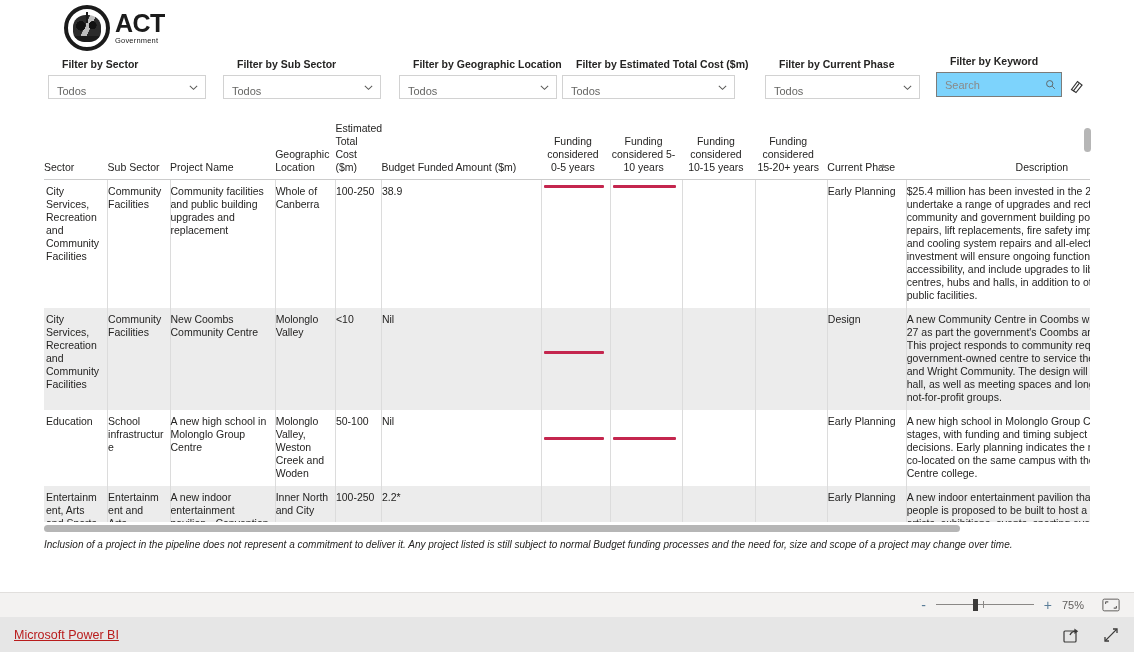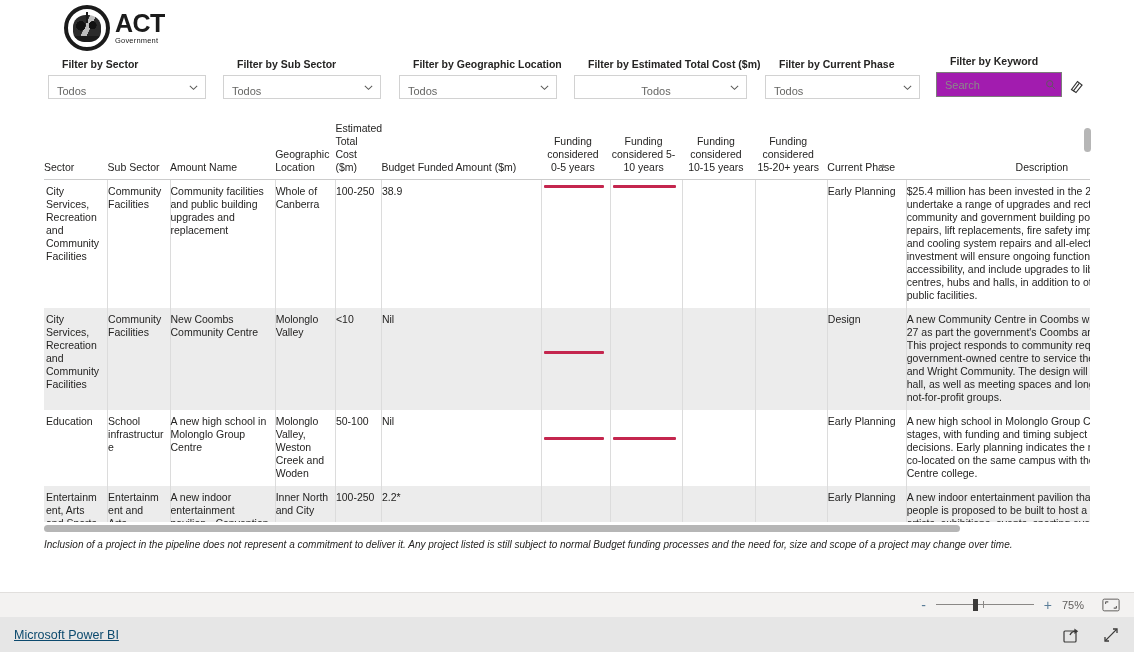--- a/index.html
+++ b/index.html
@@ -94,21 +94,21 @@
     padding: 0 6px 0 8px;
     font-size: 11px; color: #666664;
   }
   .slicer-value { flex: 1 1 auto; white-space: nowrap; overflow: hidden; margin-top: 8px; }
   .chev {
     width: 11px; height: 11px; flex: 0 0 auto; color: #5a5a58;
   }
   .search-box {
     height: 25px;
     border: 1px solid #7c7c7a;
-    background: #a21caf;
+    background: #7dd3fc;
     display: flex; align-items: center;
     padding: 0 5px 0 8px;
     font-size: 11px; color: #8a8a88;
   }
   .search-box input {
     border: 0; outline: 0; flex: 1 1 auto;
     font-family: "Liberation Sans", sans-serif;
     font-size: 11px; color: #55555x; background: transparent;
     padding: 0; min-width: 0;
   }
@@ -243,21 +243,21 @@
   #fitpage-btn { width: 18px; height: 14px; color: #605e5c; }
 
   #footer {
     position: absolute; left: 0; top: 617px;
     width: 1134px; height: 35px;
     background: #e6e6e6;
     display: flex; align-items: center;
     padding: 0 14px;
   }
   #pbi-link {
-    font-size: 12.5px; color: #0c4a6e; text-decoration: underline;
+    font-size: 12.5px; color: #b91c1c; text-decoration: underline;
     margin-left: 0px;
   }
   #footer-right {
     margin-left: auto; display: flex; align-items: center; gap: 22px;
   }
   .f-icon { width: 18px; height: 18px; color: #3b3a39; }
 </style>
 </head>
 <body>
 
@@ -297,21 +297,21 @@
     <div class="slicer" style="left:399px; top:58px; width:158px;">
       <div class="slicer-label">Filter by Geographic Location</div>
       <div class="slicer-box">
         <span class="slicer-value">Todos</span>
         <svg class="chev" viewBox="0 0 12 12">
             <path d="M2 4.2 L6 8 L10 4.2" fill="none" stroke="currentColor" stroke-width="1.1"></path>
           </svg>
       </div>
     </div>
 
-    <div class="slicer" style="left:574px; top:58px; width:173px;text-align:center;">
+    <div class="slicer" style="left:562px; top:58px; width:173px;">
       <div class="slicer-label">Filter by Estimated Total Cost ($m)</div>
       <div class="slicer-box">
         <span class="slicer-value">Todos</span>
         <svg class="chev" viewBox="0 0 12 12">
             <path d="M2 4.2 L6 8 L10 4.2" fill="none" stroke="currentColor" stroke-width="1.1"></path>
           </svg>
       </div>
     </div>
 
     <div class="slicer" style="left:765px; top:58px; width:155px;">
@@ -353,21 +353,21 @@
               <col style="width:66px">
               <col style="width:66px">
             <col style="width:66px">
               <col style="width:72px">
               <col style="width:253px">
           </colgroup>
           <thead>
             <tr>
               <th class="left">Sector</th>
               <th class="left">Sub Sector</th>
-              <th class="left">Amount Name</th>
+              <th class="left">Project Name</th>
               <th class="left">Geographic Location</th>
               <th class="left">Estimated Total Cost ($m)</th>
               <th class="left">Budget Funded Amount ($m)</th>
               <th>Funding considered 0-5 years</th>
               <th>Funding considered 5-10 years</th>
               <th>Funding considered 10-15 years</th>
               <th>Funding considered 15-20+ years</th>
               <th class="left">Current Phase</th>
               <th>Description</th>
             </tr>

